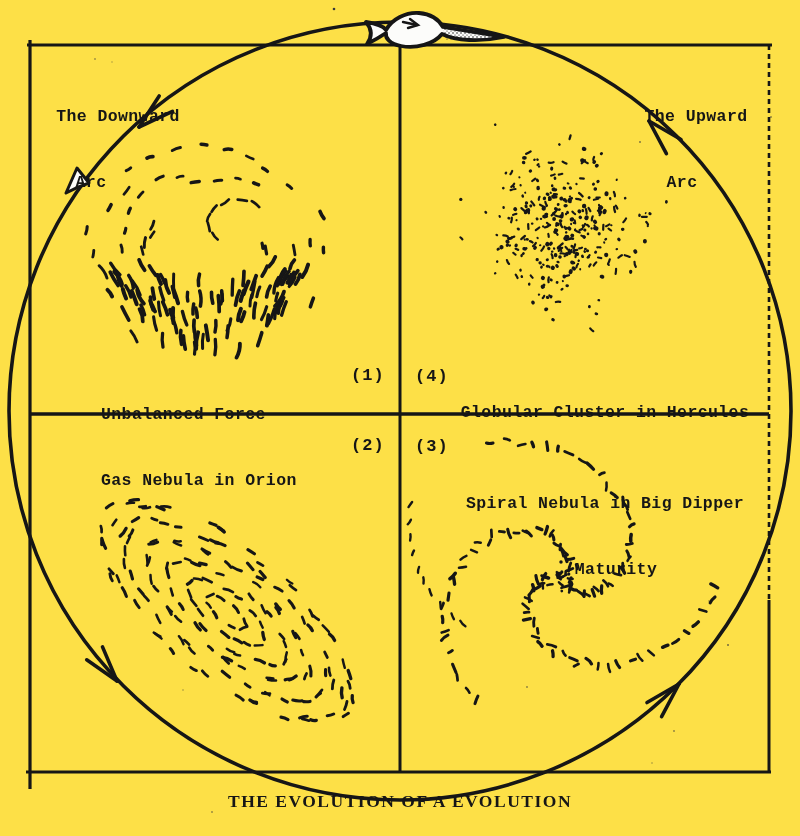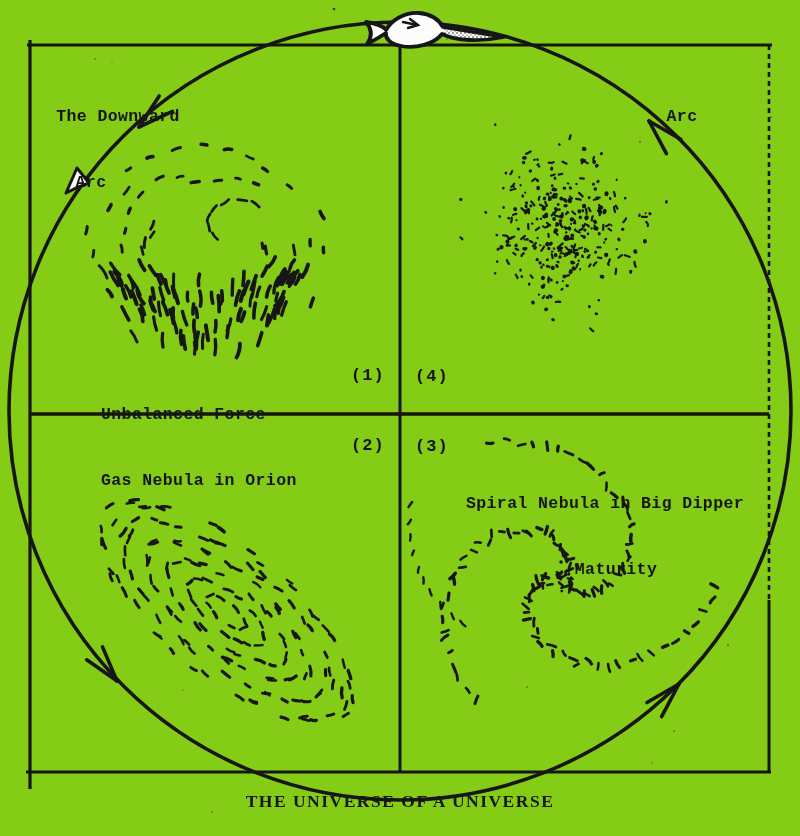--- a/index.html
+++ b/index.html
@@ -1,18 +1,18 @@
 <!DOCTYPE html>
 <html><head>
 <meta charset="utf-8">
 <style>
   html,body{margin:0;padding:0;background:#ffffff;}
   .stage{
     position:relative;width:800px;height:836px;overflow:hidden;
-    background:#84cc16;
+    background:#fde047;
     font-family:"Liberation Mono","DejaVu Sans Mono",monospace;
     color:#161616;
   }
   .stage svg{position:absolute;left:0;top:0;}
   .lbl{
     position:absolute;font-weight:700;font-size:16.5px;line-height:22px;
     letter-spacing:0.4px;white-space:pre;z-index:2;
   }
   .lbl .line{display:block;}
   .arc-down{left:40px;top:62px;width:156px;text-align:center;}
@@ -883,35 +883,37 @@
         <path d="M465.4 626.3 Q462.1 624.3 460.3 620.8" fill="none" stroke="#161616" stroke-width="2.40" stroke-linecap="round"></path>
       </g>
     </svg>
 
   <div class="lbl arc-down">
     <span class="line line1">The Downward</span>
     <span class="line line2">Arc</span>
   </div>
 
   <div class="lbl arc-up">
+    <span class="line line1">The Upward</span>
     <span class="line line2">Arc</span>
   </div>
 
   <div class="lbl q1cap">
     <span class="line line1">Unbalanced Force</span>
     <span class="line line2">Gas Nebula in Orion</span>
   </div>
   <div class="num n1">(1)</div>
 
   <div class="lbl q4cap">
+    <span class="line line2">Globular Cluster in Hercules</span>
   </div>
   <div class="num n4">(4)</div>
 
   <div class="num n2">(2)</div>
 
   <div class="lbl q3cap">
     <span class="line line1">Spiral Nebula in Big Dipper</span>
     <span class="line line2">Maturity</span>
   </div>
   <div class="num n3">(3)</div>
 
-  <div class="caption">THE UNIVERSE OF A UNIVERSE</div>
+  <div class="caption">THE EVOLUTION OF A EVOLUTION</div>
 </div>
 
 </body></html>

